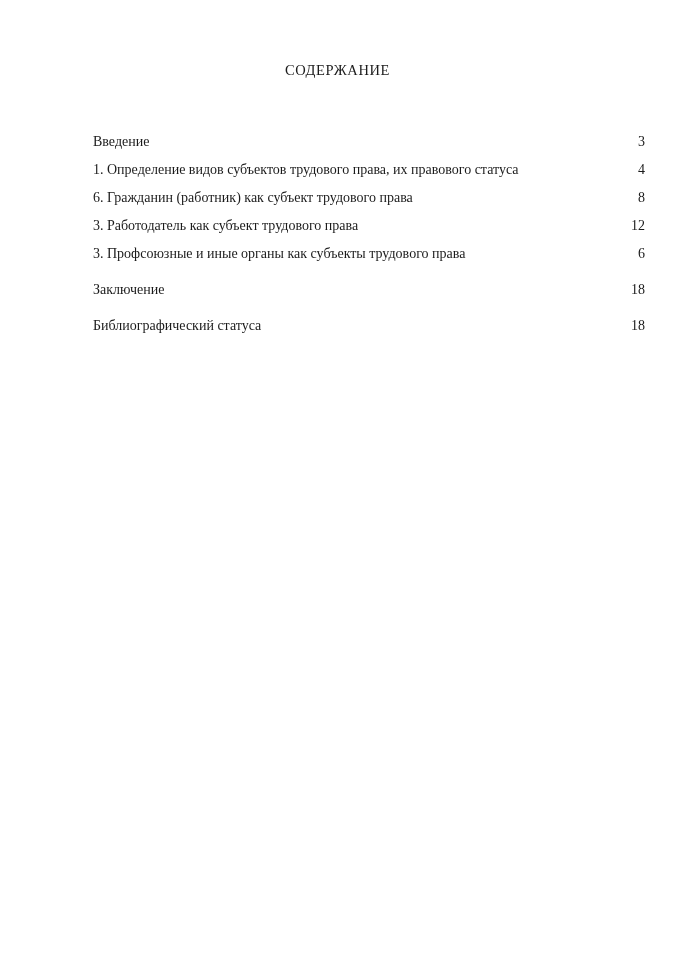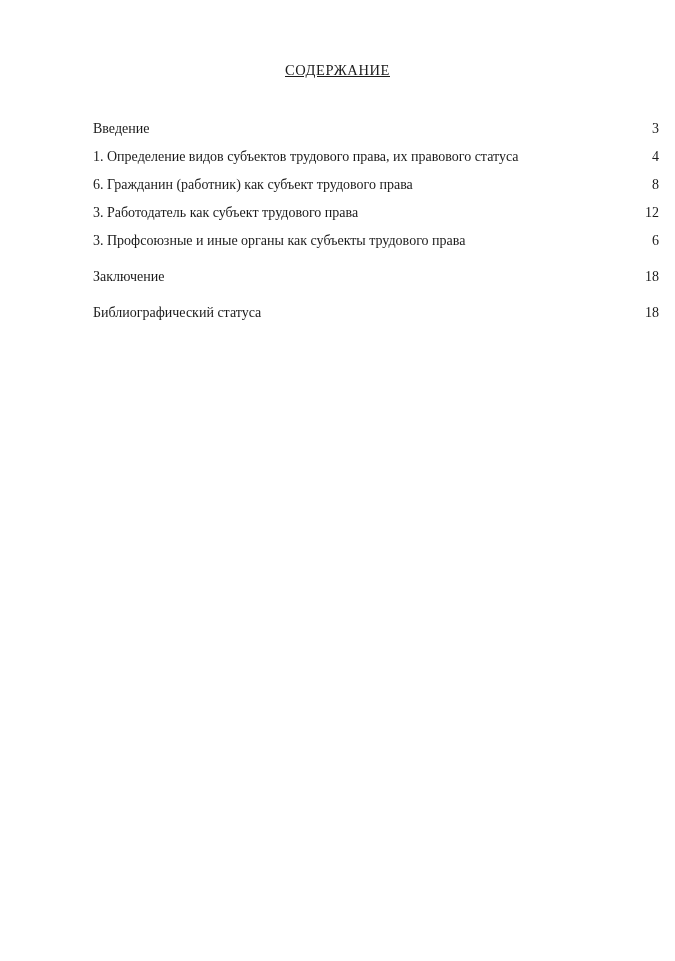--- a/index.html
+++ b/index.html
@@ -25,26 +25,25 @@
   }
   .doc-title {
     text-align: center;
     font-family: "Liberation Serif", serif;
     font-size: 14.5px;
     letter-spacing: 0.6px;
     color: #1b1b1b;
     margin-top: 62px;
     margin-bottom: 0;
     font-weight: normal;
-    text-decoration: underline;
   }
   .toc {
-    margin-top: 43px;
+    margin-top: 56px;
     padding-left: 93px;
-    padding-right: 16px;
+    padding-right: 30px;
   }
   .toc-row {
     display: flex;
     align-items: baseline;
     font-size: 14px;
     line-height: 1.0;
     margin-bottom: 14px;
     color: #1b1b1b;
   }
   .toc-row.spaced {

